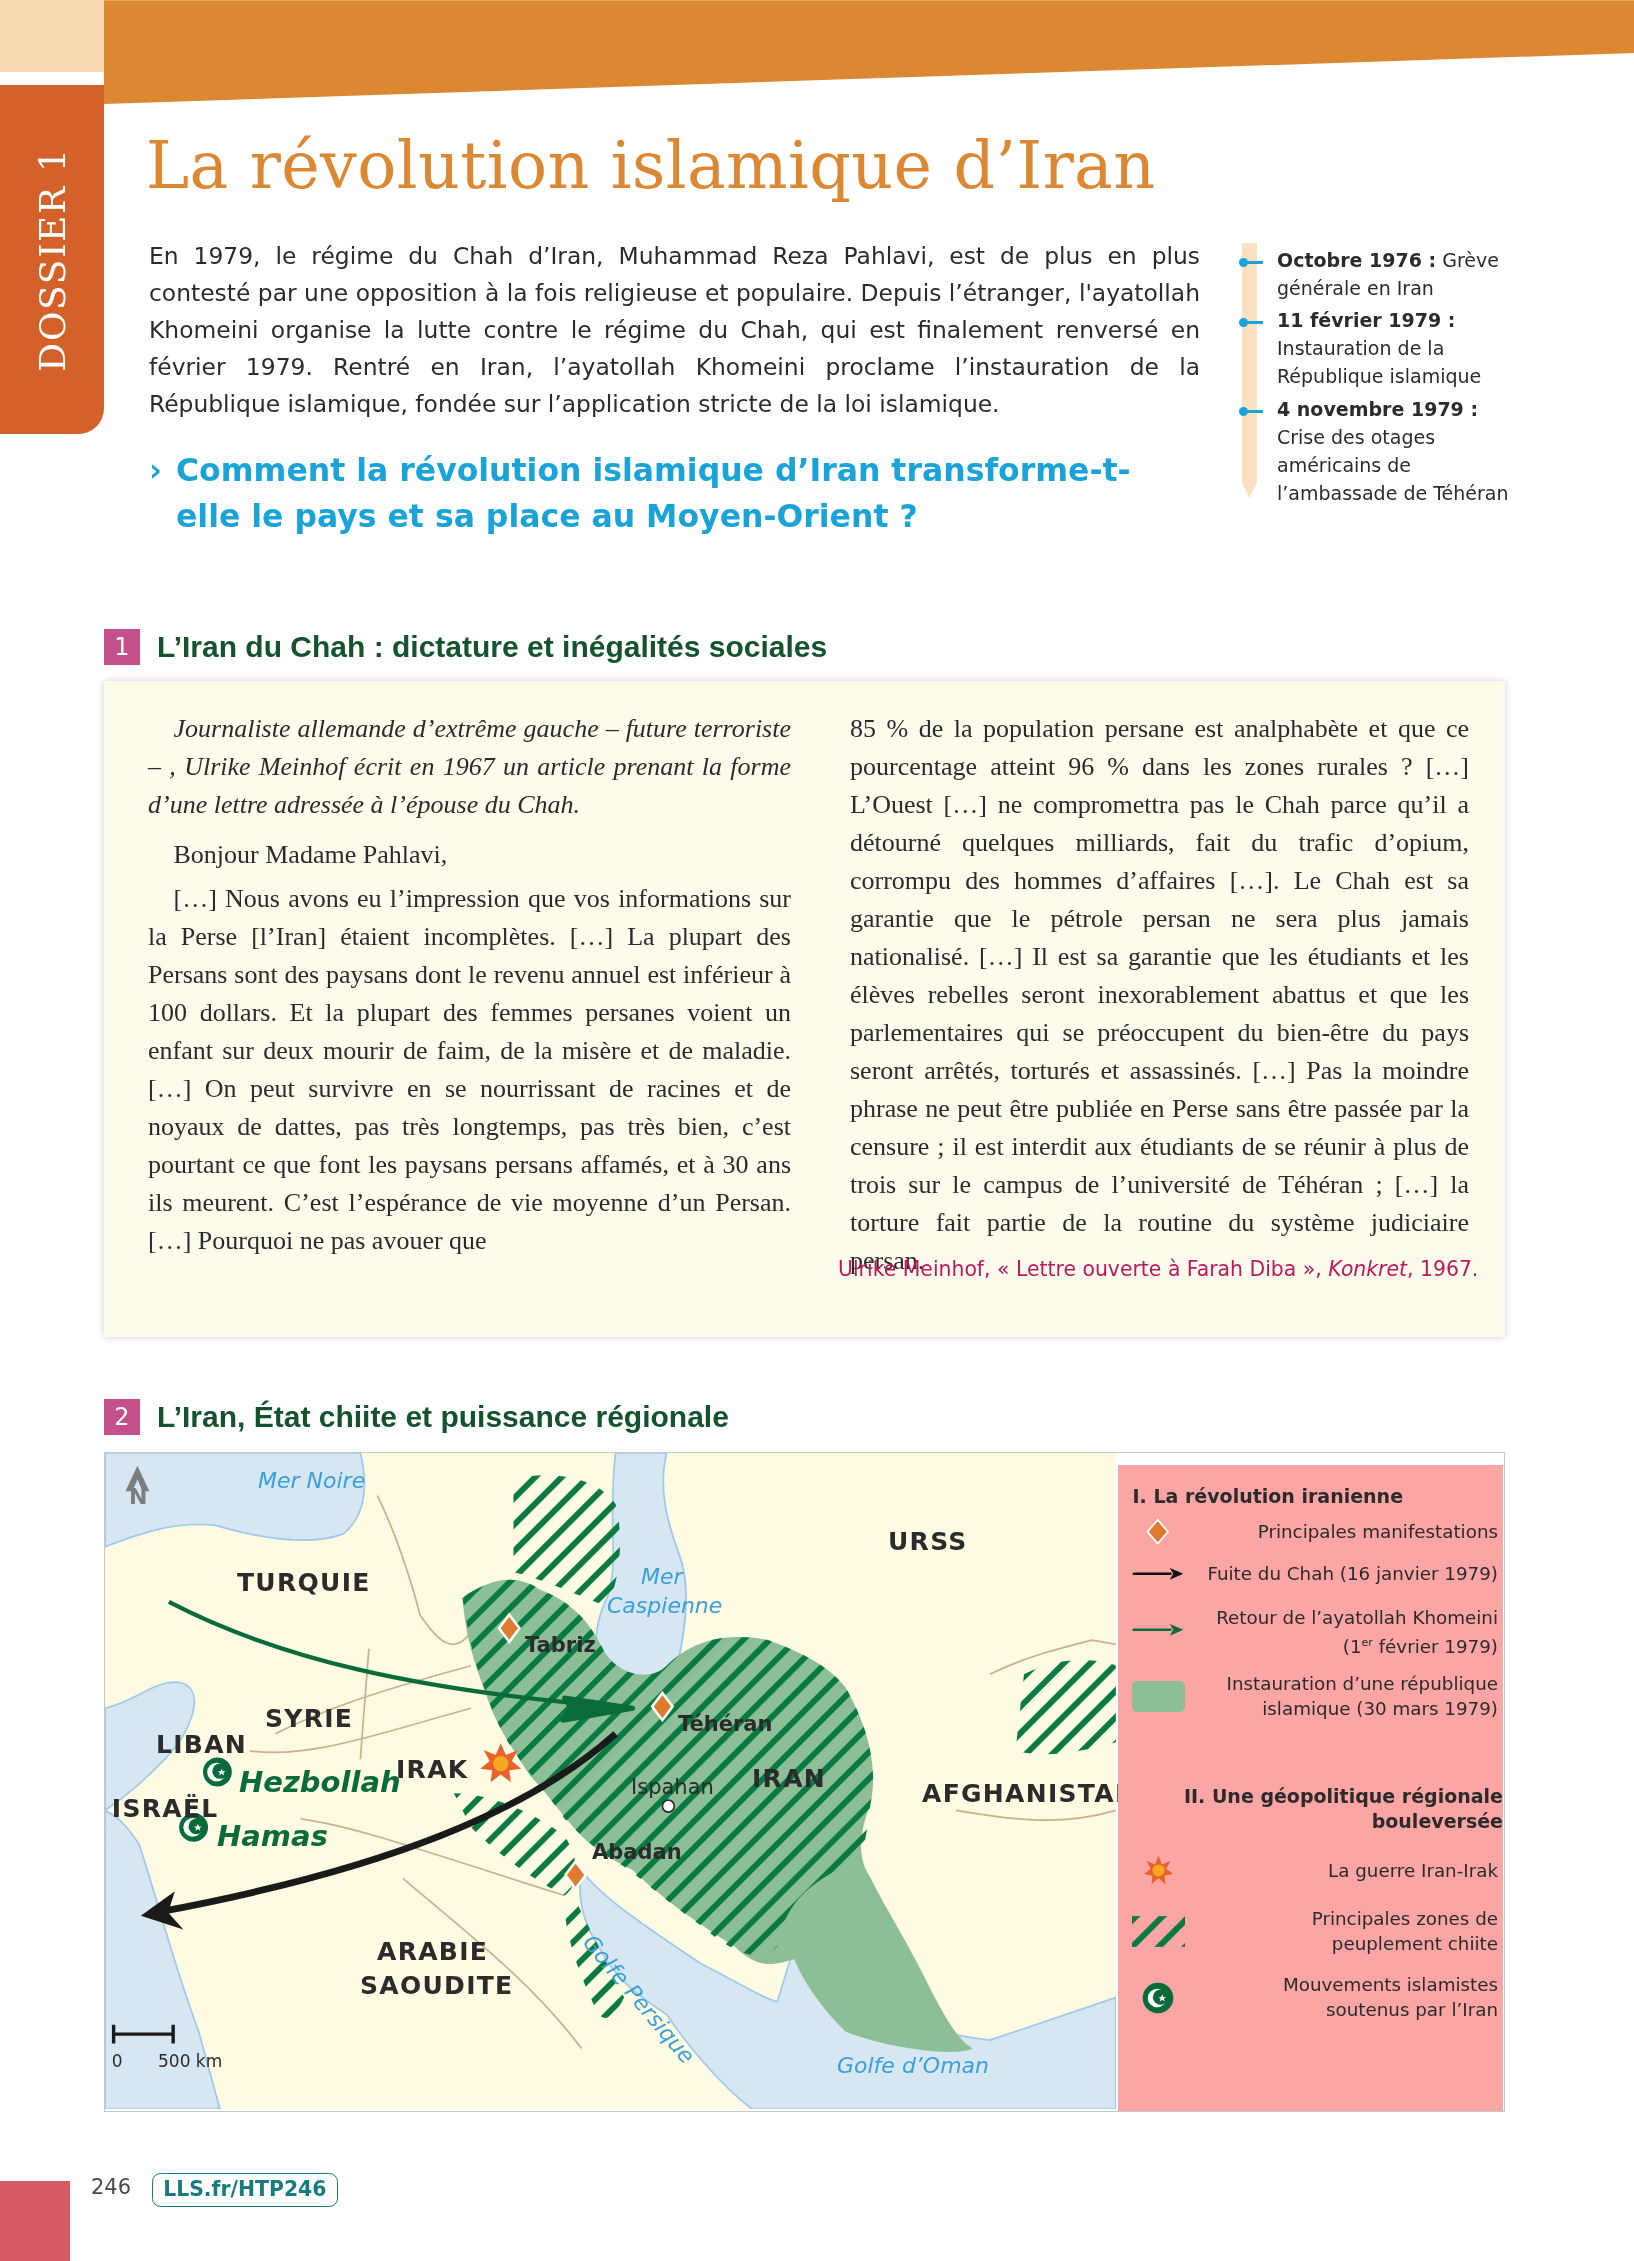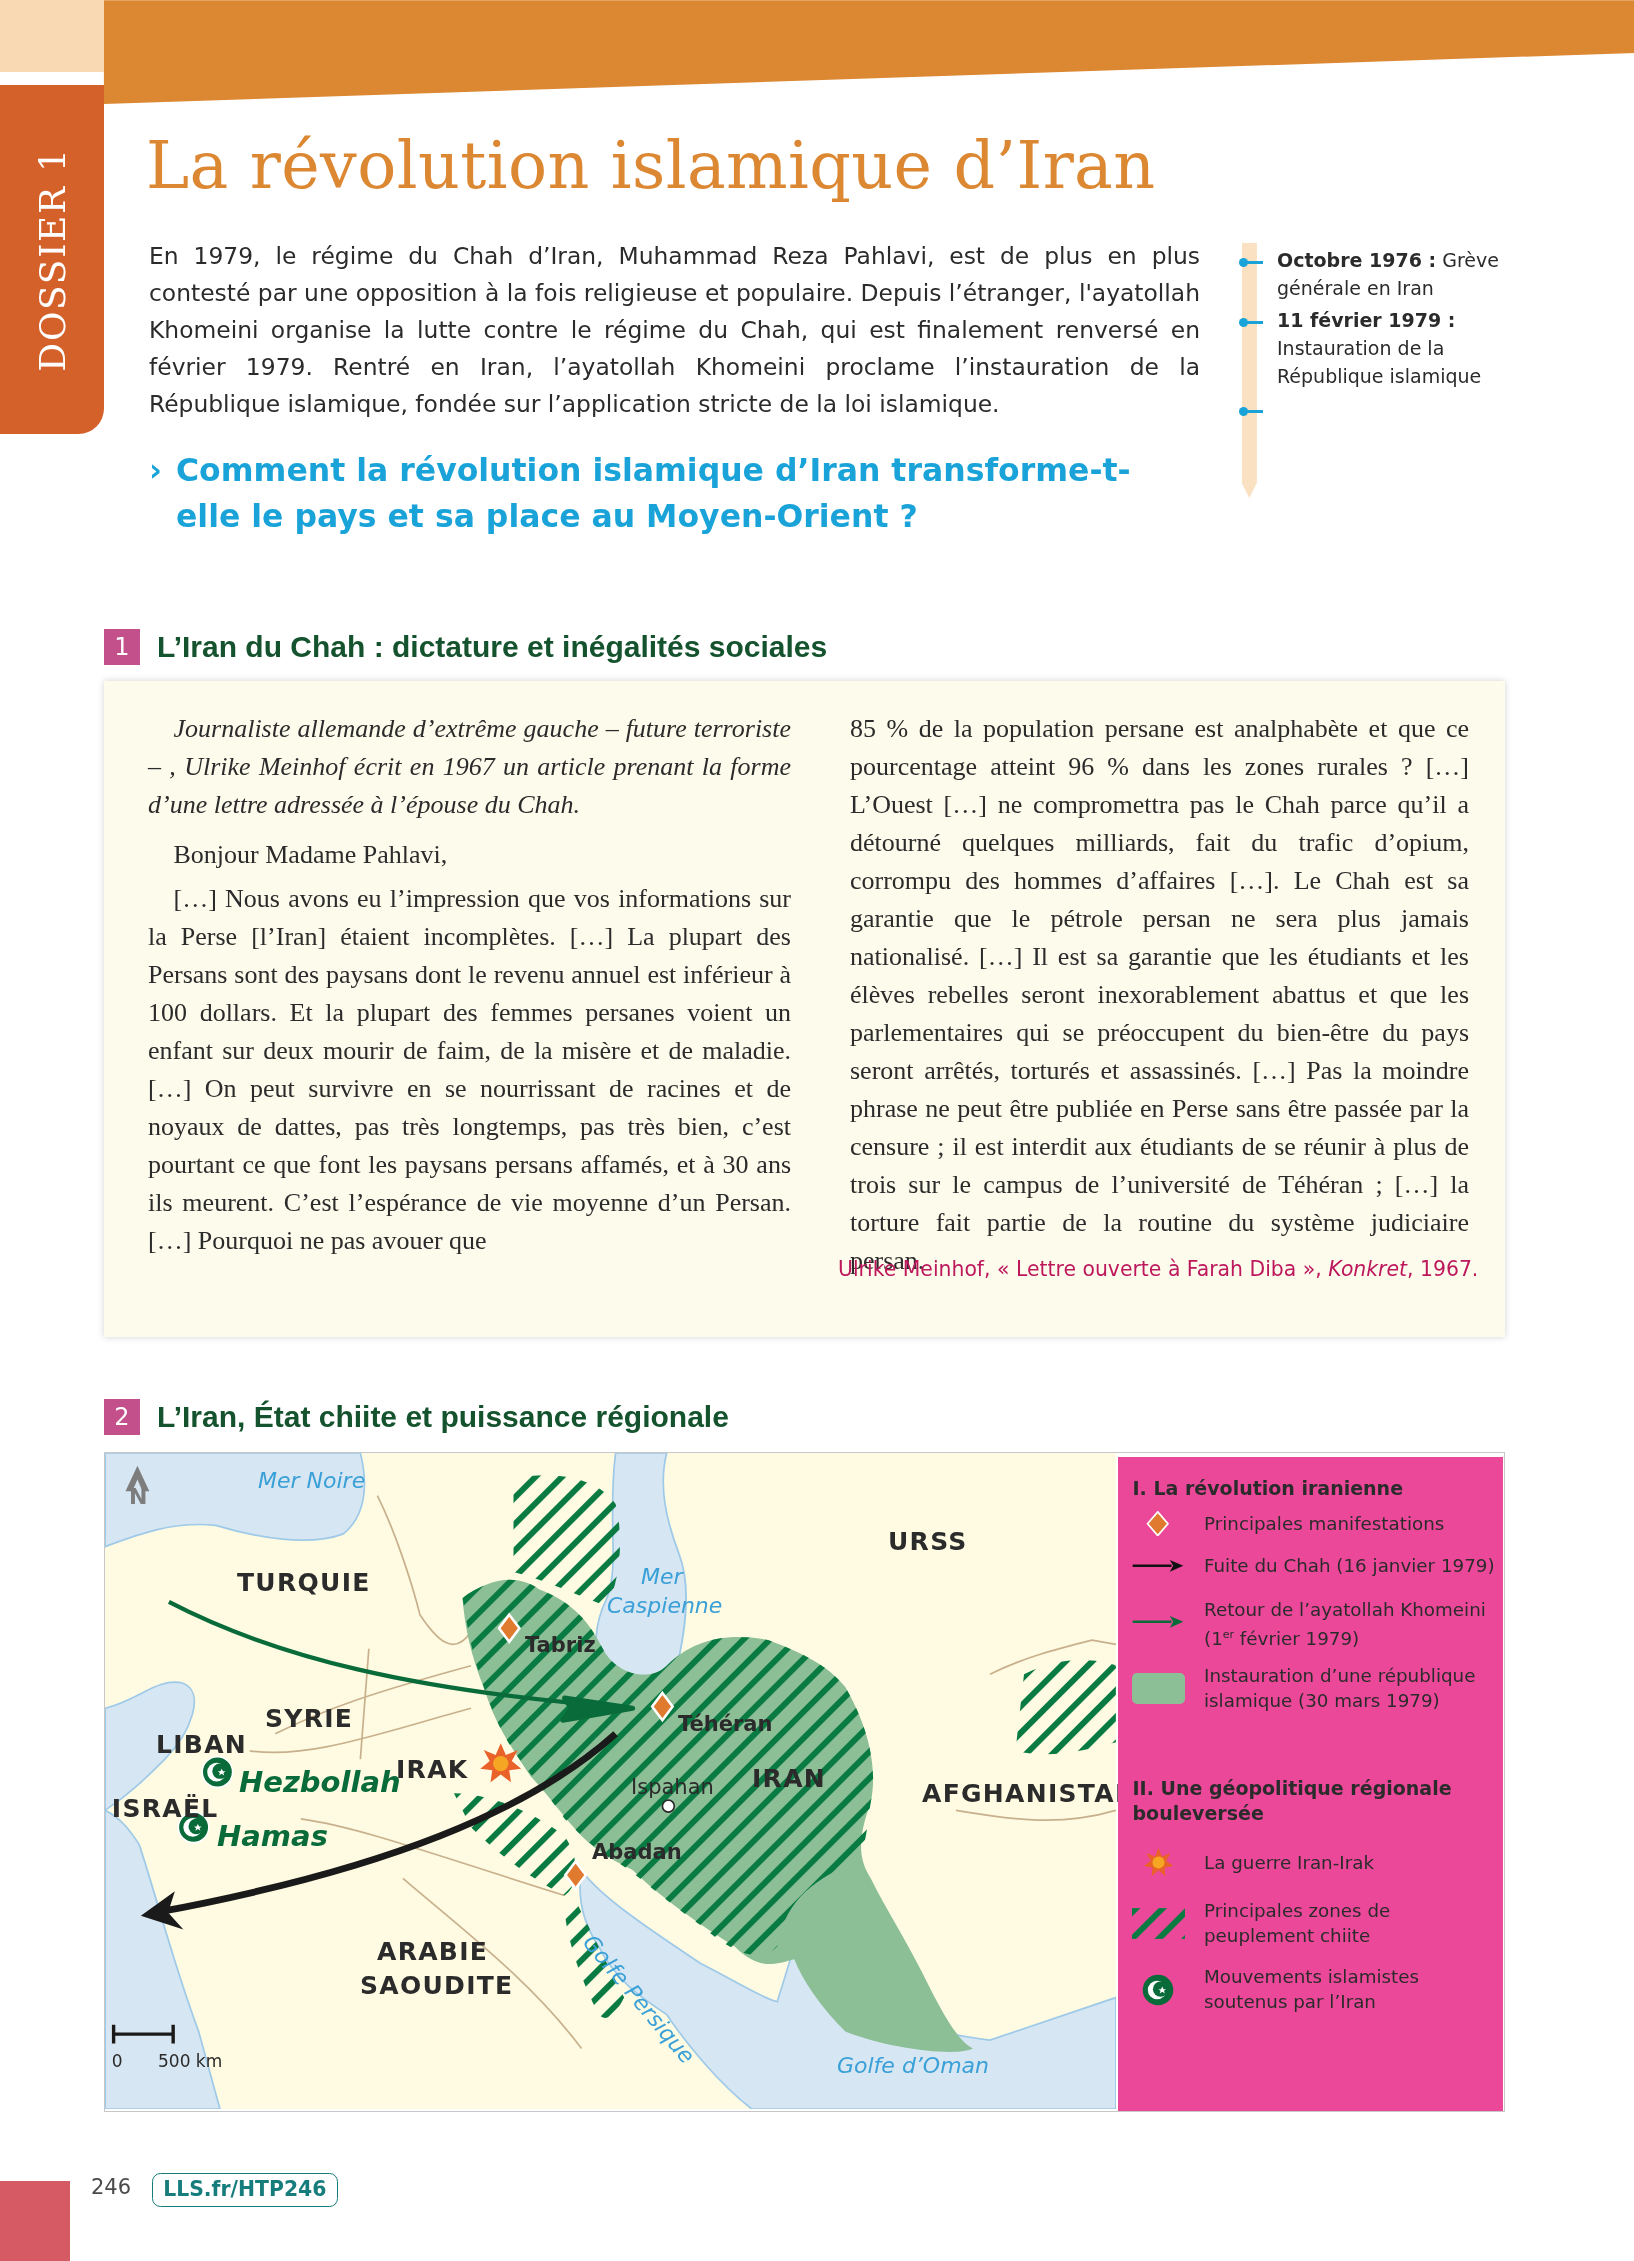--- a/index.html
+++ b/index.html
@@ -47,21 +47,21 @@
   .map-frame { position: absolute; left: 104px; top: 1452px; width: 1401px; height: 660px; border: 1.7px solid #c7c7c7; background: #ffffff; overflow: hidden; }
   .map-area { position: absolute; left: 0; top: 0; width: 1011px; height: 656px; background: #fefbe2; }
   .map-area svg { position: absolute; left: 0; top: 0; }
   .map-label { position: absolute; font-family: "DejaVu Sans", sans-serif; white-space: nowrap; }
   .country { font-weight: bold; font-size: 25px; color: #2b2b2b; letter-spacing: 1.3px; }
   .city { font-weight: bold; font-size: 21px; color: #2b2b2b; }
   .sea { font-style: italic; font-size: 22px; color: #3aa0d7; }
   .movement { font-style: italic; font-weight: bold; font-size: 29px; color: #0a6b3a; }
   .scale-label { font-size: 17px; color: #2b2b2b; }
 
-  .legend { position: absolute; left: 1013px; top: 4px; width: 385px; height: 656px; background: #ec4899; }
+  .legend { position: absolute; left: 1013px; top: 12px; width: 385px; height: 656px; background: #fca5a5; text-align: right; }
   .legend-head { position: absolute; left: 14.5px; font-family: "DejaVu Sans", sans-serif; font-weight: bold; font-size: 19px; line-height: 25px; color: #2b2b2b; }
   .legend-item { position: absolute; left: 0; width: 385px; }
   .legend-sym { position: absolute; left: 10.2px; width: 60px; display: flex; align-items: center; justify-content: center; }
   .legend-text { position: absolute; left: 86px; width: 294px; font-family: "DejaVu Sans", sans-serif; font-size: 18.3px; line-height: 25px; color: #2b2b2b; }
   .legend-text sup { font-size: 11px; }
 
   .footer-block { position: absolute; left: 0; top: 2181px; width: 70px; height: 80px; background: #d65a63; }
   .page-num { position: absolute; left: 91px; top: 2175px; font-family: "DejaVu Sans", sans-serif; font-size: 21px; color: #4a4a4a; }
   .footer-link { position: absolute; left: 152px; top: 2173px; height: 34px; padding: 0 10.2px; border: 1.7px solid #177c7c; border-radius: 8.5px; font-family: "DejaVu Sans", sans-serif; font-weight: bold; font-size: 20.4px; line-height: 31px; color: #177c7c; text-decoration: none; }
 </style>
@@ -88,20 +88,21 @@
   <span class="qtext">Comment la révolution islamique d’Iran transforme-t-elle le pays et sa place au Moyen-Orient ?</span>
 </div>
 
 <div class="timeline">
   <div class="bar"></div>
   <div class="dot" style="top:18px"></div>
   <div class="item" style="top:2.6px"><b>Octobre 1976 :</b><span> Grève générale en Iran</span></div>
   <div class="dot" style="top:78px"></div>
   <div class="item" style="top:63px"><b>11 février 1979 :</b><span> Instauration de la République islamique</span></div>
   <div class="dot" style="top:167px"></div>
+  <div class="item" style="top:152px"><b>4 novembre 1979 :</b><span> Crise des otages américains de l’ambassade de Téhéran</span></div>
 </div>
 
 <div class="section-head" style="top:629px">
   <div class="section-num">1</div>
   <div class="section-title">L’Iran du Chah : dictature et inégalités sociales</div>
 </div>
 
 <div class="doc-box">
   <div class="doc-col left">
     <p class="intro-it">Journaliste allemande d’extrême gauche – future terroriste – , Ulrike Meinhof écrit en 1967 un article prenant la forme d’une lettre adressée à l’épouse du Chah.</p>

